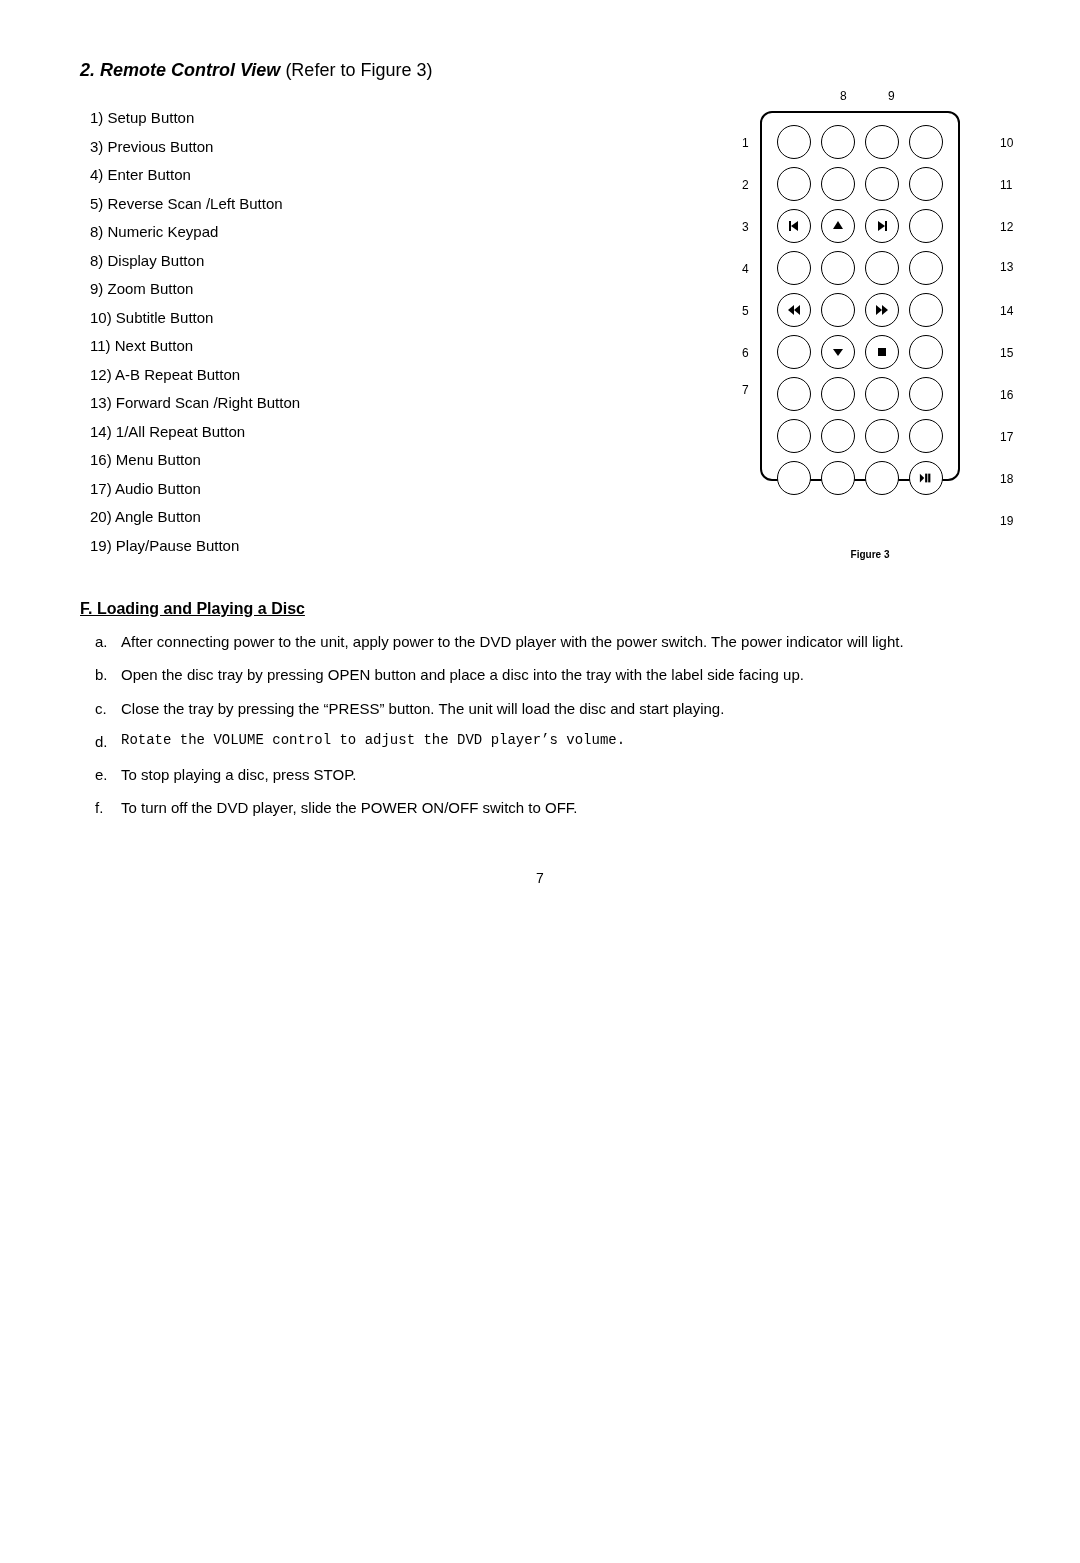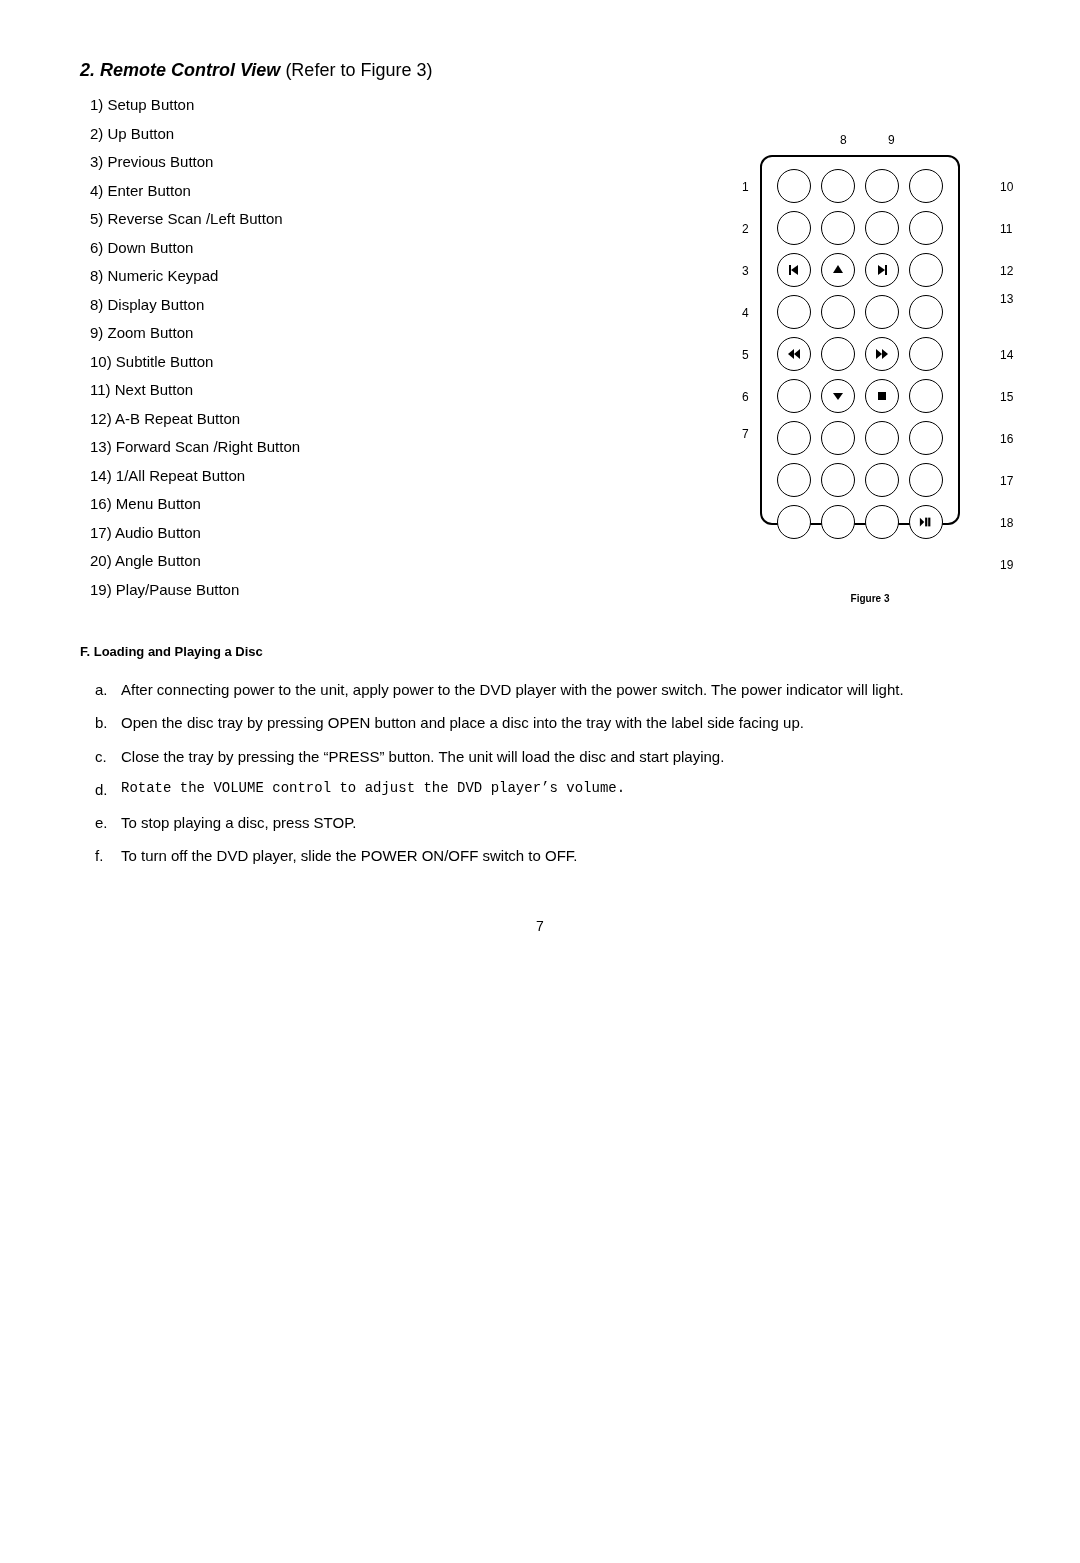--- a/index.html
+++ b/index.html
@@ -95,22 +95,23 @@
       text-align: center;
     }
 
     
     .section-f {
       margin-top: 40px;
     }
 
     .section-f-title {
       font-weight: bold;
-      font-size: 13px;
-      margin-bottom: 19px;
+      font-size: 16px;
+      margin-bottom: 12px;
+      text-decoration: underline;
     }
 
     .alpha-list {
       list-style: none;
       padding-left: 15px;
     }
     .alpha-list li {
       margin-bottom: 10px;
       line-height: 1.55;
       font-size: 15px;
@@ -137,25 +138,23 @@
 
 <div>
   <div class="section-title">
     <span class="bold-italic">2. Remote Control View</span><span> (Refer to Figure 3)</span>
   </div>
 
   <div class="content-area">
     <div class="list-col">
       <ul class="numbered-list" id="button-list">
           <li>1)  Setup Button</li>
-          <li>2)  Up Button</li>
           <li>3)  Previous Button</li>
           <li>4)  Enter Button</li>
           <li>5)  Reverse Scan /Left Button</li>
-          <li>6)  Down Button</li>
           <li>8)  Numeric Keypad</li>
           <li>8)  Display Button</li>
           <li>9)  Zoom Button</li>
           <li>10)  Subtitle Button</li>
           <li>11)  Next Button</li>
           <li>12)  A-B Repeat Button</li>
           <li>13)  Forward Scan /Right Button</li>
           <li>14)  1/All Repeat Button</li>
           <li>16)  Menu Button</li>
           <li>17)  Audio Button</li>
@@ -286,21 +285,21 @@
           <div style="position:absolute; top:168px;">5</div>
           <div style="position:absolute; top:210px;">6</div>
         </div>
 
         <div style="position:absolute; top:302px; left:2px; font-size:12px;">7</div>
 
         <div style="position:absolute; top:56px; right:0px; font-size:12px; line-height:1;">
           <div style="position:absolute; top:0px;">10</div>
           <div style="position:absolute; top:42px;">11</div>
           <div style="position:absolute; top:84px;">12</div>
-          <div style="position:absolute; top:112px;">13</div>
+          <div style="position:absolute; top:124px;">13</div>
           <div style="position:absolute; top:168px;">14</div>
           <div style="position:absolute; top:210px;">15</div>
           <div style="position:absolute; top:252px;">16</div>
           <div style="position:absolute; top:294px;">17</div>
           <div style="position:absolute; top:336px;">18</div>
           <div style="position:absolute; top:378px;">19</div>
         </div>
       </div>
 
       <div class="figure-label">Figure 3</div>

